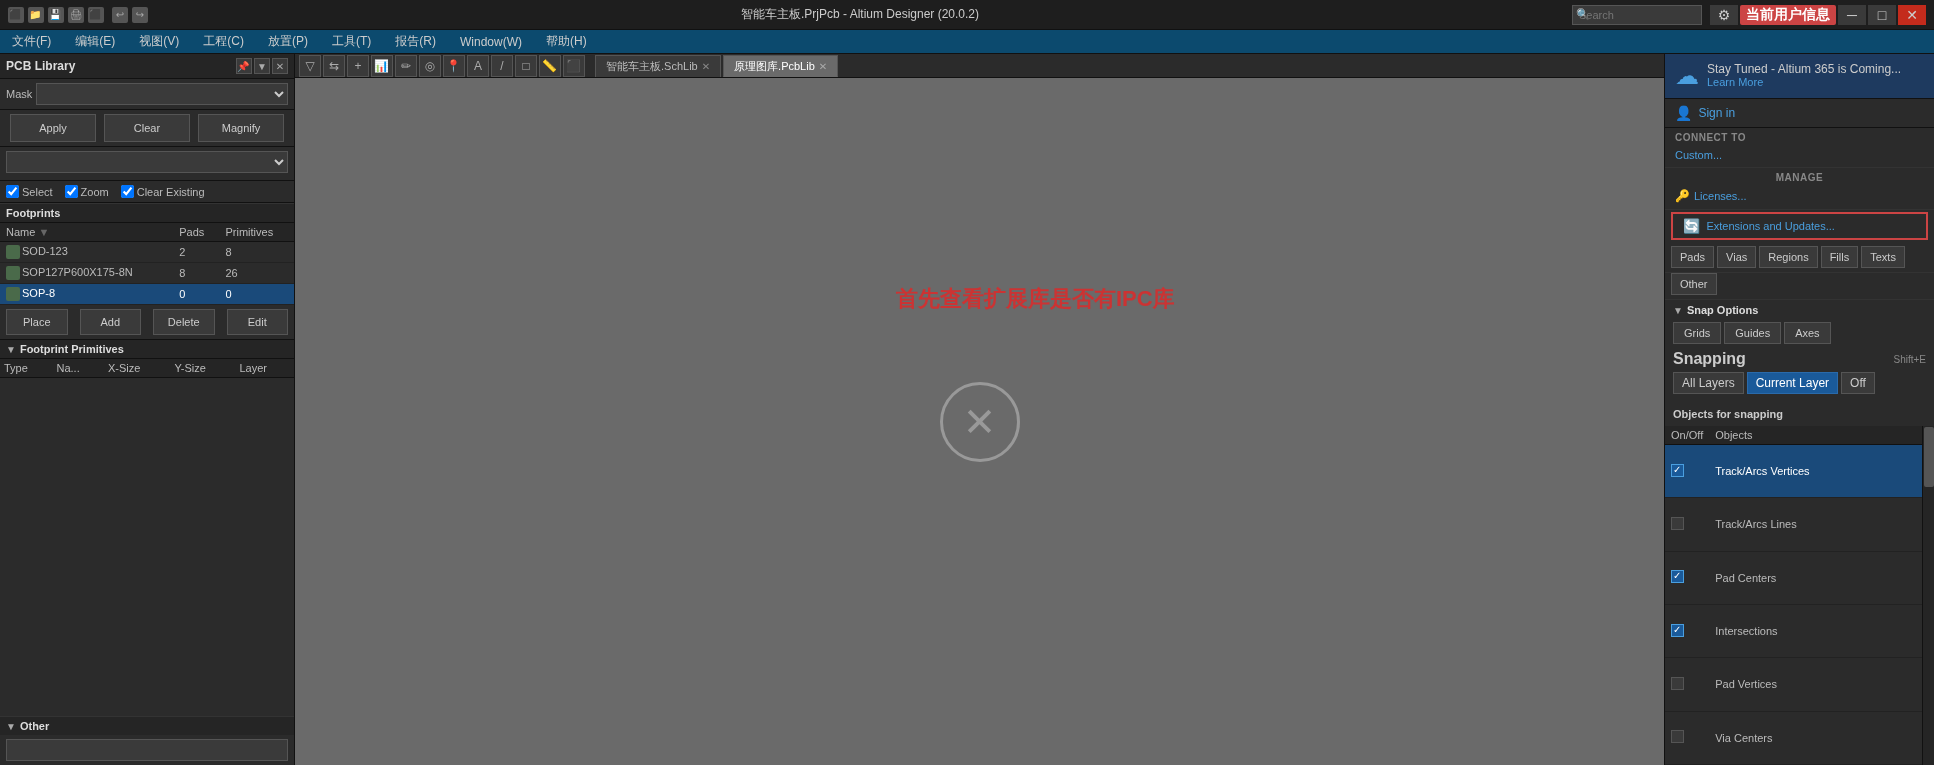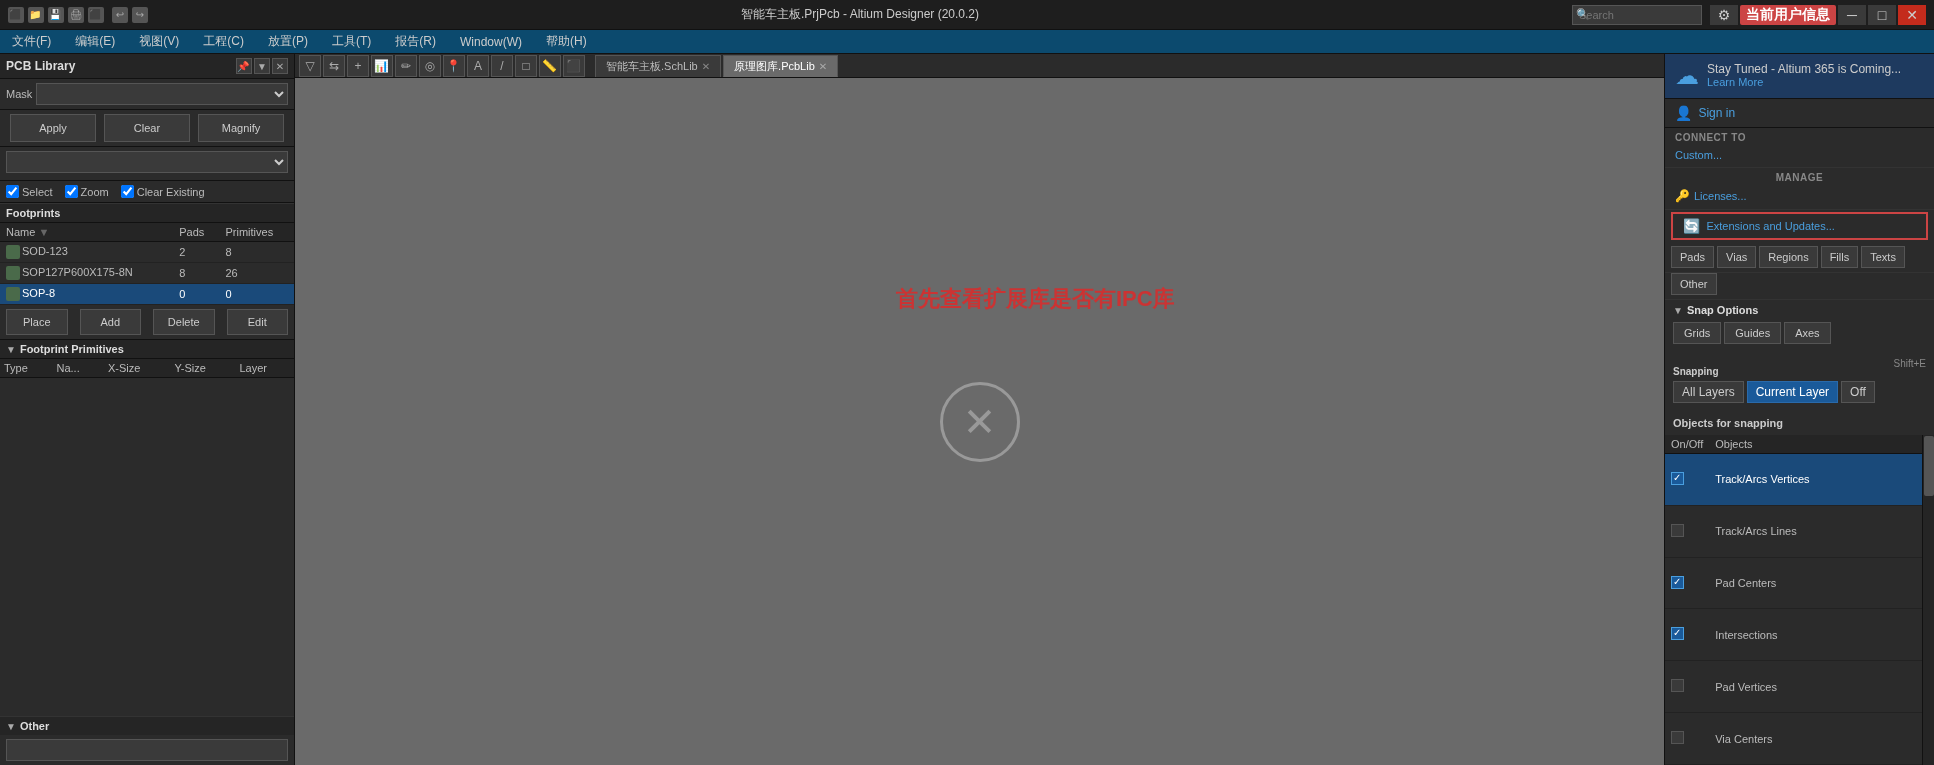--- a/index.html
+++ b/index.html
@@ -361,21 +361,21 @@
       cursor: pointer;
       height: 22px;
     }
 
     .snapping-row {
       display: flex;
       align-items: center;
       justify-content: space-between;
       margin-bottom: 4px;
     }
-    .snapping-label { font-size: 10px; color: #ccc; font-weight: bold; margin-top: 16px; }
+    .snapping-label { font-size: 16px; color: #ccc; font-weight: bold; }
     .snapping-shortcut { font-size: 10px; color: #888; }
 
     .snap-toggle-group {
       display: flex;
       gap: 3px;
       margin-bottom: 6px;
     }
     .snap-toggle {
       padding: 2px 8px;
       background: #3a3a3a;

